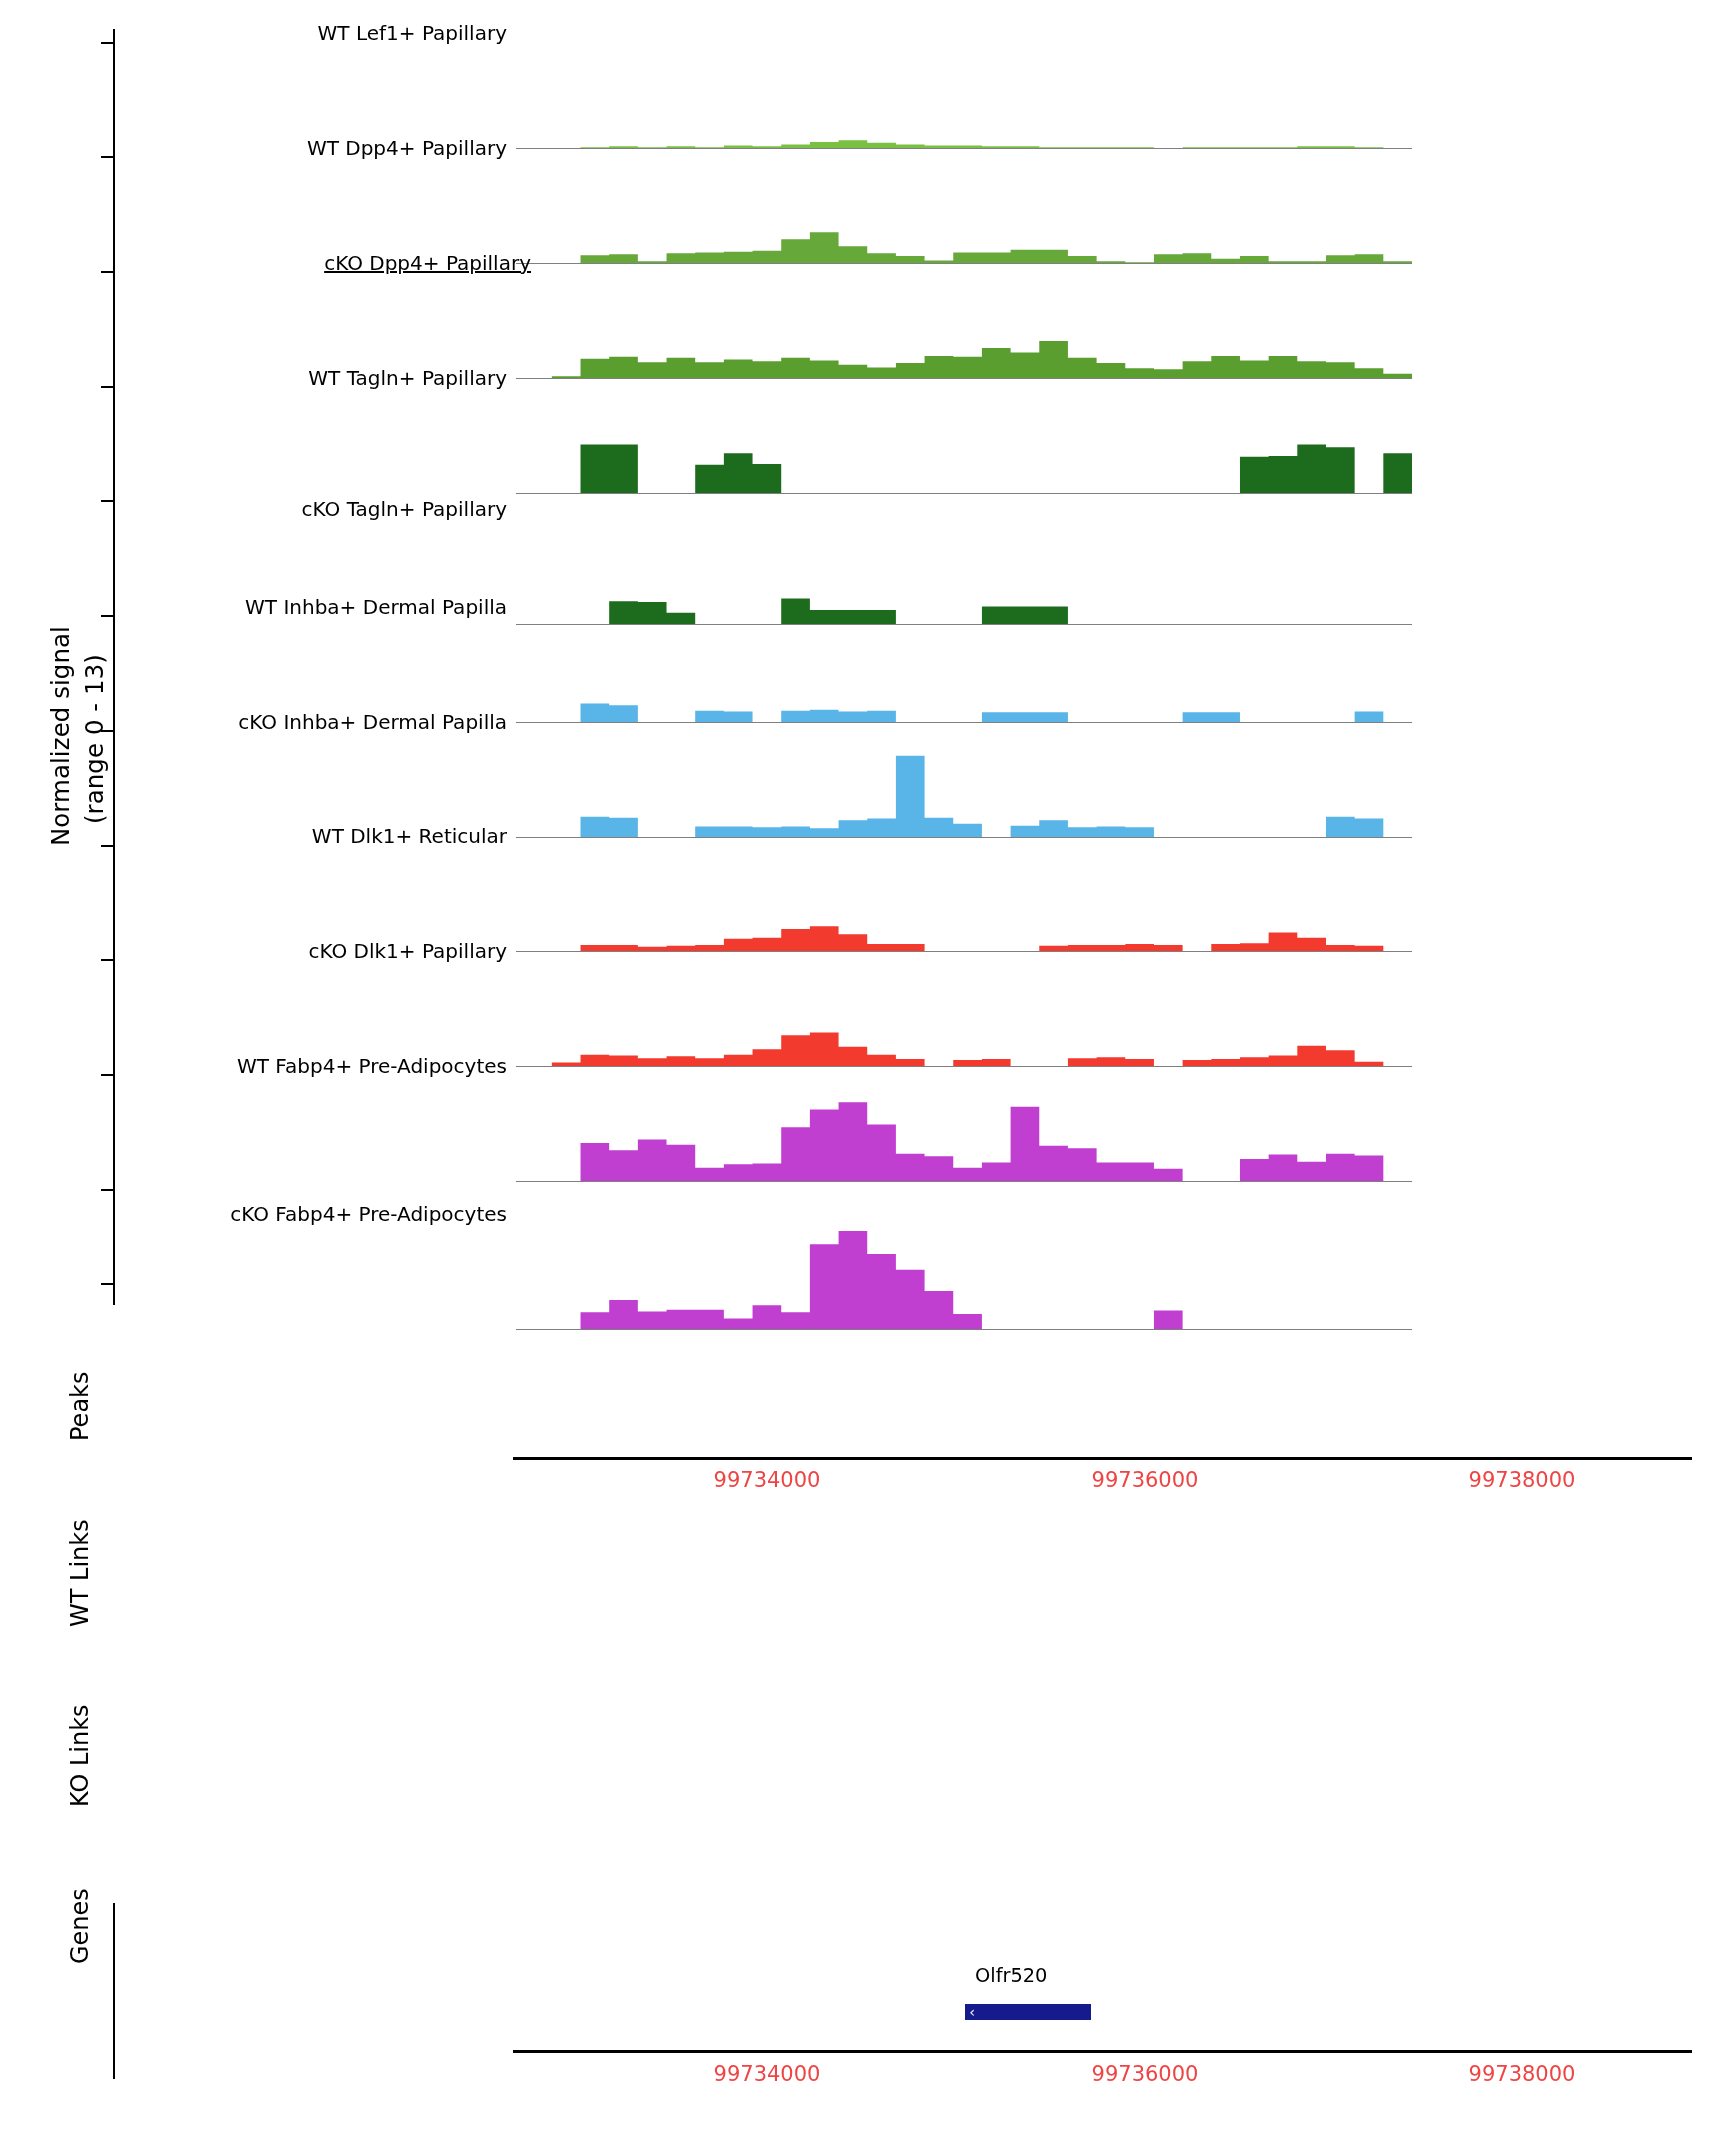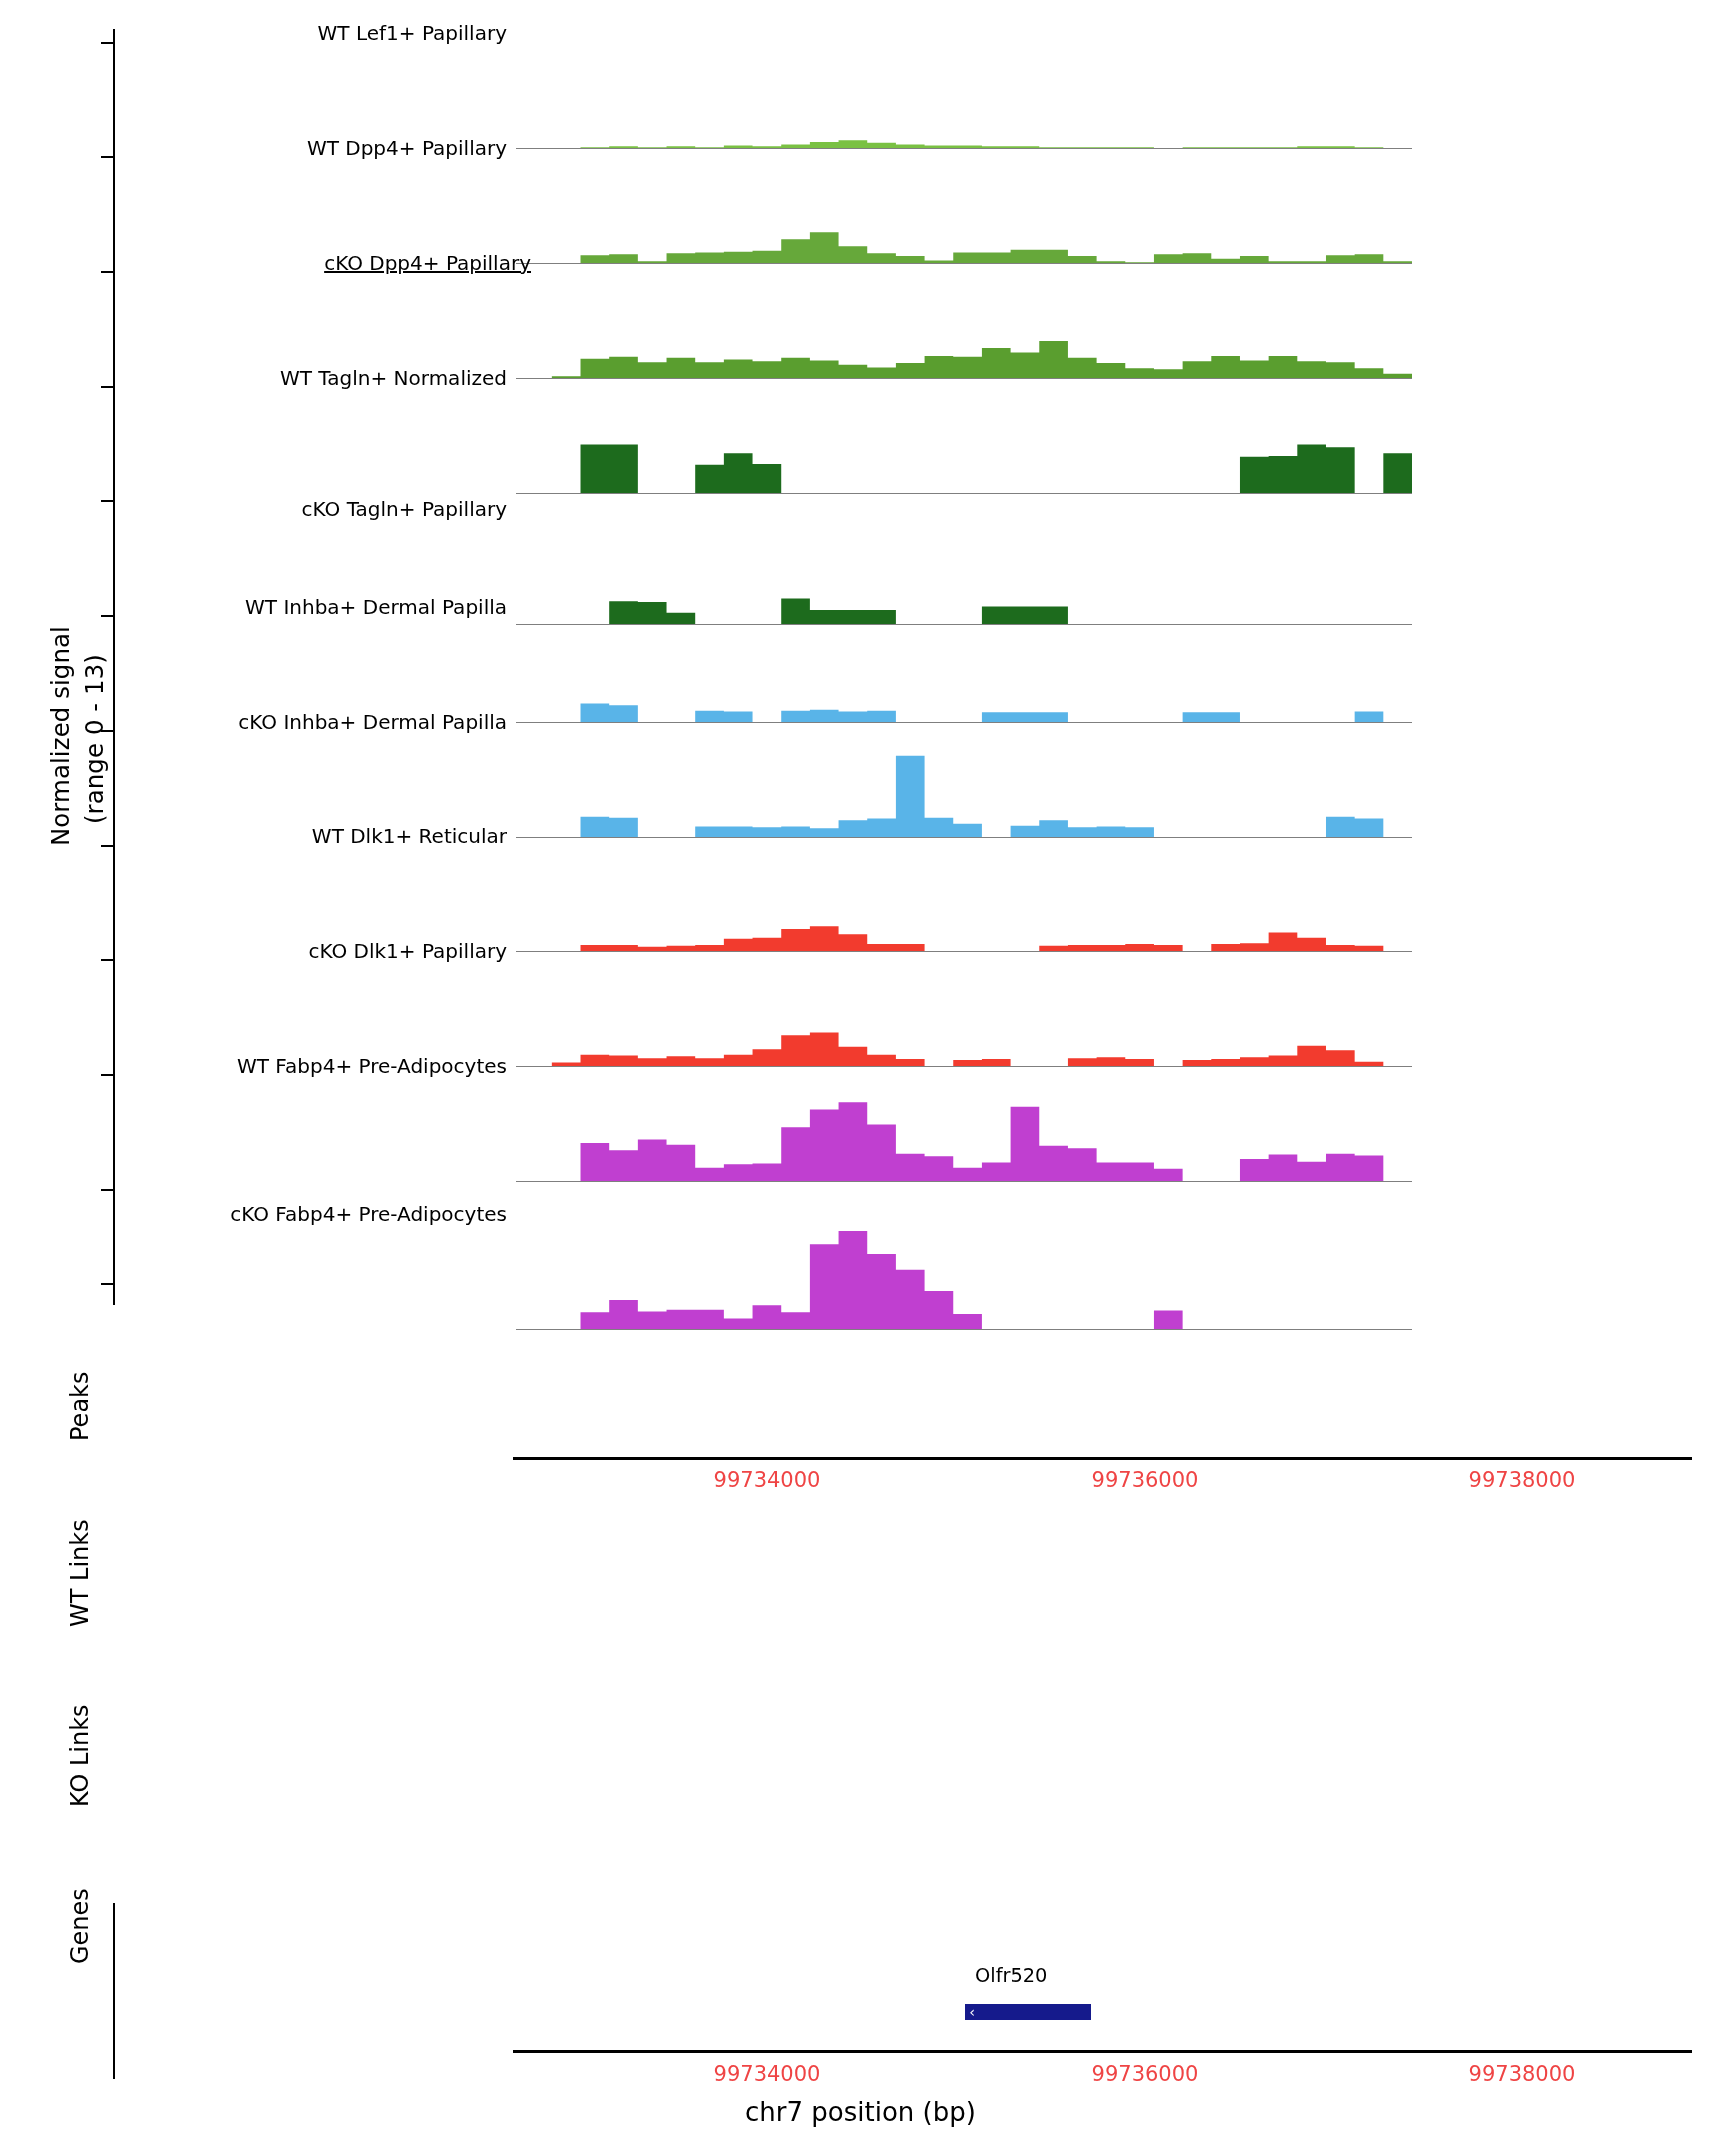--- a/index.html
+++ b/index.html
@@ -173,21 +173,21 @@
 
   <div class="track" style="top:264px;">
     <div class="track-label" style="top: -13px; right: 881px; text-decoration: underline;">cKO Dpp4+ Papillary</div>
     <svg class="track-svg" viewBox="0 0 1250 160" preserveAspectRatio="none">
       <polygon points="0.0,160 0.0,160.0 50.0,160.0 50.0,156.3 90.0,156.3 90.0,131.7 130.0,131.7 130.0,129.2 170.0,129.2 170.0,136.6 210.0,136.6 210.0,130.5 250.0,130.5 250.0,136.6 290.0,136.6 290.0,132.9 330.0,132.9 330.0,135.4 370.0,135.4 370.0,130.5 410.0,130.5 410.0,134.2 450.0,134.2 450.0,140.3 490.0,140.3 490.0,144.0 530.0,144.0 530.0,137.8 570.0,137.8 570.0,128.0 610.0,128.0 610.0,129.2 650.0,129.2 650.0,116.9 690.0,116.9 690.0,123.1 730.0,123.1 730.0,107.1 770.0,107.1 770.0,130.5 810.0,130.5 810.0,137.8 850.0,137.8 850.0,145.2 890.0,145.2 890.0,146.5 930.0,146.5 930.0,135.4 970.0,135.4 970.0,128.0 1010.0,128.0 1010.0,134.2 1050.0,134.2 1050.0,128.0 1090.0,128.0 1090.0,135.4 1130.0,135.4 1130.0,136.6 1170.0,136.6 1170.0,145.2 1210.0,145.2 1210.0,152.6 1250.0,152.6 1250.0,160.0 1250.0,160" fill="#5a9e2f"></polygon>
     </svg>
     <div class="track-baseline"></div>
   </div>
 
   <div class="track" style="top:379px;">
-    <div class="track-label" style="top: -13px; right: 905px;">WT Tagln+ Normalized</div>
+    <div class="track-label" style="top: -13px; right: 905px;">WT Tagln+ Papillary</div>
     <svg class="track-svg" viewBox="0 0 1250 160" preserveAspectRatio="none">
       <polygon points="0.0,160 0.0,160.0 50.0,160.0 50.0,160.0 90.0,160.0 90.0,91.1 130.0,91.1 130.0,91.1 170.0,91.1 170.0,160.0 210.0,160.0 210.0,160.0 250.0,160.0 250.0,119.4 290.0,119.4 290.0,103.4 330.0,103.4 330.0,118.2 370.0,118.2 370.0,160.0 410.0,160.0 410.0,160.0 450.0,160.0 450.0,160.0 490.0,160.0 490.0,160.0 530.0,160.0 530.0,160.0 570.0,160.0 570.0,160.0 610.0,160.0 610.0,160.0 650.0,160.0 650.0,160.0 690.0,160.0 690.0,160.0 730.0,160.0 730.0,160.0 770.0,160.0 770.0,160.0 810.0,160.0 810.0,160.0 850.0,160.0 850.0,160.0 890.0,160.0 890.0,160.0 930.0,160.0 930.0,160.0 970.0,160.0 970.0,160.0 1010.0,160.0 1010.0,108.3 1050.0,108.3 1050.0,107.1 1090.0,107.1 1090.0,91.1 1130.0,91.1 1130.0,94.8 1170.0,94.8 1170.0,160.0 1210.0,160.0 1210.0,103.4 1250.0,103.4 1250.0,160.0 1250.0,160" fill="#1d6b1d"></polygon>
     </svg>
     <div class="track-baseline"></div>
   </div>
 
   <div class="track" style="top:493px;margin-top:17px;">
     <div class="track-label" style="top: -13px; right: 905px;">cKO Tagln+ Papillary</div>
     <svg class="track-svg" viewBox="0 0 1250 160" preserveAspectRatio="none">
       <polygon points="0.0,160 0.0,160.0 50.0,160.0 50.0,160.0 90.0,160.0 90.0,160.0 130.0,160.0 130.0,126.8 170.0,126.8 170.0,128.0 210.0,128.0 210.0,142.8 250.0,142.8 250.0,160.0 290.0,160.0 290.0,160.0 330.0,160.0 330.0,160.0 370.0,160.0 370.0,123.1 410.0,123.1 410.0,139.1 450.0,139.1 450.0,139.1 490.0,139.1 490.0,139.1 530.0,139.1 530.0,160.0 570.0,160.0 570.0,160.0 610.0,160.0 610.0,160.0 650.0,160.0 650.0,134.2 690.0,134.2 690.0,134.2 730.0,134.2 730.0,134.2 770.0,134.2 770.0,160.0 810.0,160.0 810.0,160.0 850.0,160.0 850.0,160.0 890.0,160.0 890.0,160.0 930.0,160.0 930.0,160.0 970.0,160.0 970.0,160.0 1010.0,160.0 1010.0,160.0 1050.0,160.0 1050.0,160.0 1090.0,160.0 1090.0,160.0 1130.0,160.0 1130.0,160.0 1170.0,160.0 1170.0,160.0 1210.0,160.0 1210.0,160.0 1250.0,160.0 1250.0,160.0 1250.0,160" fill="#1d6b1d"></polygon>
@@ -262,15 +262,14 @@
     <span class="gene-arrow" style="left:4.3px;">‹</span>
   </div>
 
   <div class="axis-line" style="left:513px; top:2050px; width:1179px;"></div>
   <div class="axis-tick-label" style="left: 681px; top: 2062px; width: 172px;">99734000</div>
   <div class="axis-tick-label" style="left: 1059px; top: 2062px; width: 172px;">99736000</div>
   <div class="axis-tick-label" style="left: 1436px; top: 2062px; width: 172px;">99738000</div>
 
   <div class="axis-title" style="left:0; top:2097px;">
   </div>
-  <div class="axis-title" style="left:0; top:2097px;">chr7 position (bp)</div>
 </div>
 
 
 </body></html>

